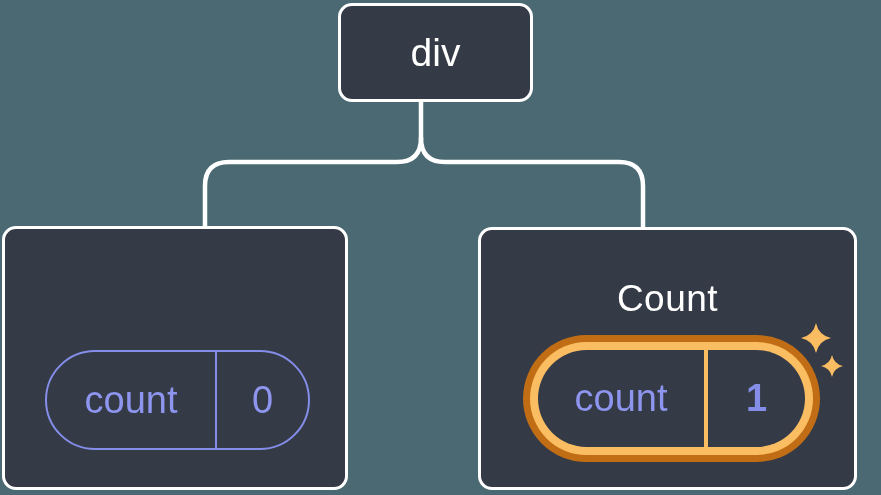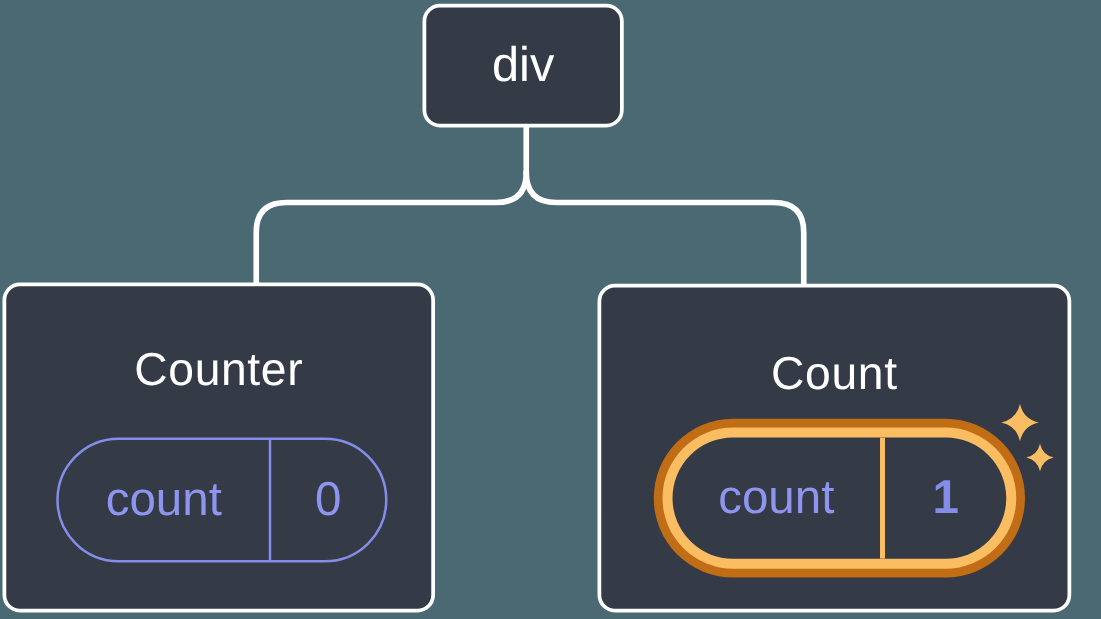--- a/index.html
+++ b/index.html
@@ -20,21 +20,21 @@
     width: 881px;
     height: 495px;
     background: var(--canvas-bg);
     overflow: hidden;
   }
 
   
   .root-node {
     position: absolute;
     left: 338px; top: 3px;
-    width: 161px; height: 99px;
+    width: 195px; height: 99px;
     background: var(--node-bg);
     border: 3px solid var(--line);
     border-radius: 14px;
     display: flex; align-items: center; justify-content: center;
     color: #ffffff;
     font-size: 39px;
     font-weight: 400;
   }
 
   
@@ -153,21 +153,20 @@
     <path d="M421 102 L421 138"></path>
     <path d="M421 138 Q421 162 397 162 L229 162 Q205 162 205 186 L205 227"></path>
     <path d="M421 138 Q421 162 445 162 L619 162 Q643 162 643 186 L643 228"></path>
   </svg>
 
   <div class="root-node">
     <span>div</span>
   </div>
 
   <div class="card counter">
-    <div class="card-title">Counter</div>
     <div class="state-pill">
       <div class="pill-key">count</div>
       <div class="pill-value">0</div>
     </div>
   </div>
 
   <div class="card count">
     <div class="card-title">Count</div>
     <div class="state-pill-highlight">
       <div class="ring-inner">

